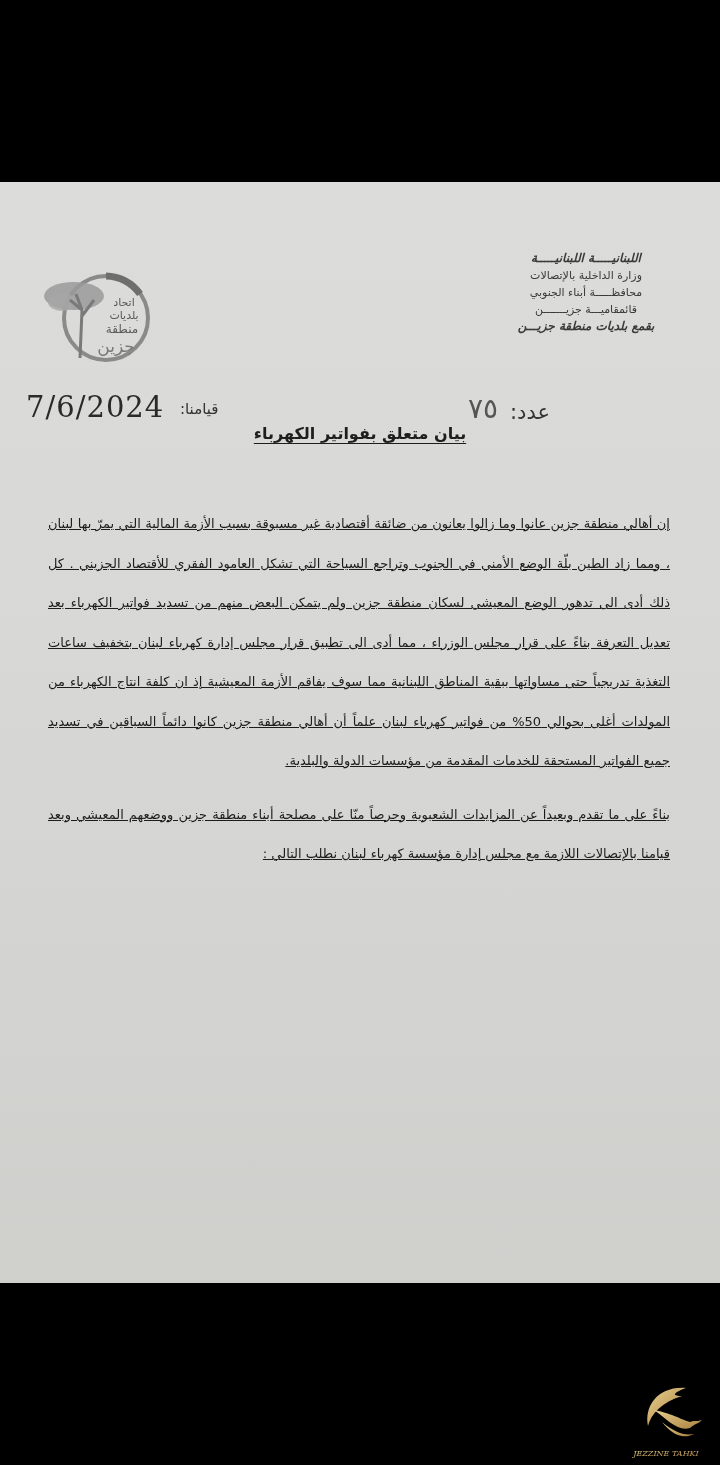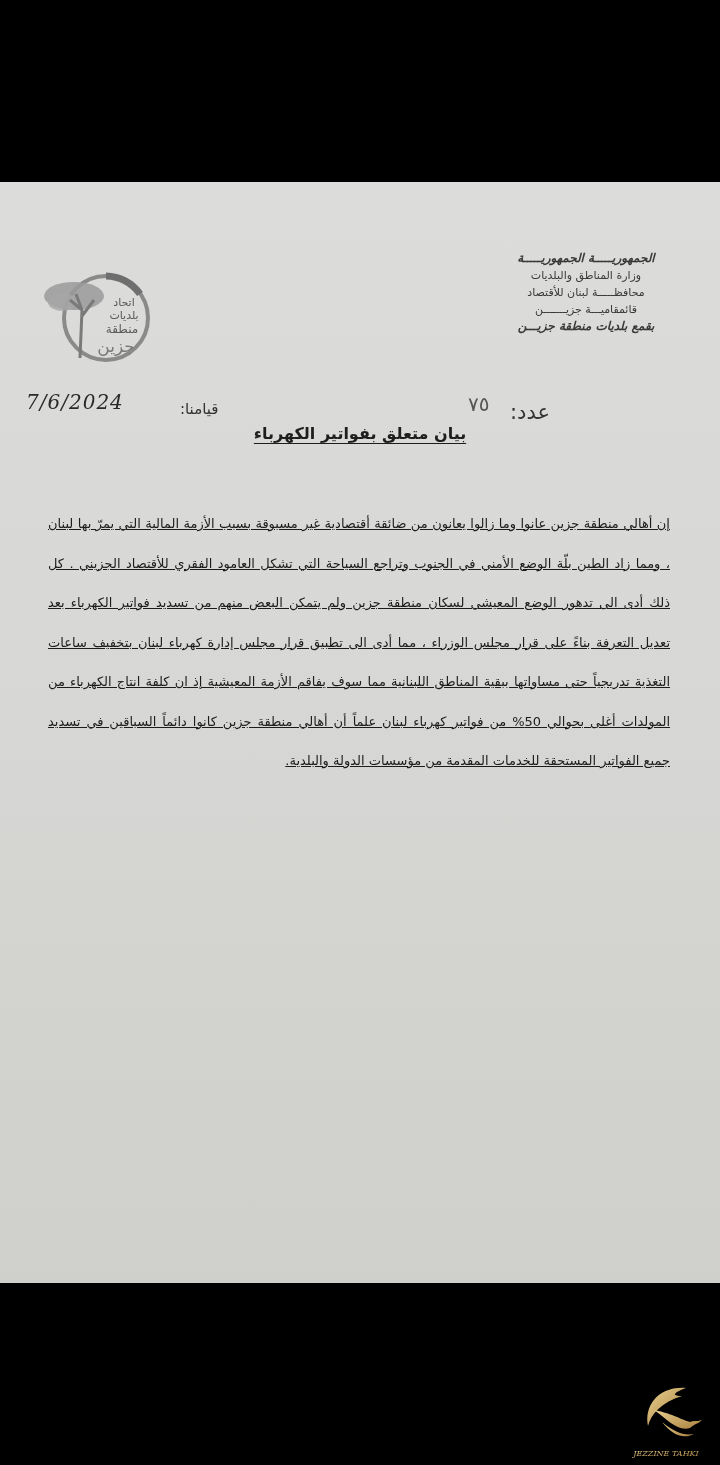--- a/index.html
+++ b/index.html
@@ -58,41 +58,40 @@
       top: 12px;
       font-size: 21px;
       color: #333;
       direction: rtl;
     }
     .number-value {
       position: absolute;
       left: 468px;
       top: 4px;
       font-family: "DejaVu Sans", sans-serif;
-      font-size: 20px;
+      font-size: 28px;
       color: #555;
       letter-spacing: 2px;
       text-align: center;
     }
     .date-label {
       position: absolute;
       left: 180px;
       top: 12px;
       font-size: 15px;
       color: #333;
       direction: rtl;
     }
     .date-value {
       position: absolute;
       left: 26px;
       top: 2px;
       font-family: "DejaVu Serif", serif;
-      font-size: 20px;
+      font-size: 29px;
       color: #2a2a2a;
-      font-style: italic;
       letter-spacing: 1px;
     }
     .doc-title {
       position: absolute;
       top: 242px;
       left: 0;
       width: 720px;
       text-align: center;
       direction: rtl;
       font-size: 16px;
@@ -125,23 +124,23 @@
       width: 84px;
       height: 82px;
     }
   </style>
 </head>
 <body>
 
 <div class="page">
 
   <div class="header-block">
-    <div class="line-bold">الجمهوريـــــة الجمهوريـــــة</div>
-    <div>وزارة المناطق والبلديات</div>
-    <div>محافظـــــة لبنان للأقتصاد</div>
+    <div class="line-bold">اللبنانيـــــة اللبنانيـــــة</div>
+    <div>وزارة الداخلية بالإتصالات</div>
+    <div>محافظـــــة أبناء الجنوبي</div>
     <div>قائمقاميـــة جزيـــــــن</div>
     <div class="line-bold">بقمع بلديات منطقة جزيـــن</div>
   </div>
 
   <svg class="logo" viewBox="0 0 112 100">
     <circle cx="66" cy="52" r="42" fill="none" stroke="#8a8a8a" stroke-width="4"></circle>
     <path d="M66 10 A42 42 0 0 1 100 28" fill="none" stroke="#6e6e6e" stroke-width="7"></path>
     <ellipse cx="34" cy="30" rx="30" ry="14" fill="#9a9a9a" opacity="0.85"></ellipse>
     <ellipse cx="22" cy="36" rx="14" ry="9" fill="#a6a6a6" opacity="0.8"></ellipse>
     <path d="M40 92 L42 44 L30 34 M42 50 L54 34 M42 44 L36 28" stroke="#7a7a7a" stroke-width="3" fill="none"></path>
@@ -157,20 +156,21 @@
     <span class="date-label">قيامنا:</span>
     <span class="date-value">7/6/2024</span>
   </div>
 
   <div class="doc-title">
     <span>بيان متعلق بفواتير الكهرباء</span>
   </div>
 
   <div class="body-text">
     <p>إن أهالي منطقة جزين عانوا وما زالوا يعانون من ضائقة أقتصادية غير مسبوقة بسبب الأزمة المالية التي يمرّ بها لبنان ، ومما زاد الطين بلّة الوضع الأمني في الجنوب وتراجع السياحة التي تشكل العامود الفقري للأقتصاد الجزيني . كل ذلك أدى الى تدهور الوضع المعيشي لسكان منطقة جزين ولم يتمكن البعض منهم من تسديد فواتير الكهرباء بعد تعديل التعرفة بناءً على قرار مجلس الوزراء ، مما أدى الى تطبيق قرار مجلس إدارة كهرباء لبنان بتخفيف ساعات التغذية تدريجياً حتى مساواتها ببقية المناطق اللبنانية مما سوف يفاقم الأزمة المعيشية إذ ان كلفة انتاج الكهرباء من المولدات أغلى بحوالي 50% من فواتير كهرباء لبنان علماً أن أهالي منطقة جزين كانوا دائماً السباقين في تسديد جميع الفواتير المستحقة للخدمات المقدمة من مؤسسات الدولة والبلدية.</p>
+    <p>بناءً على ما تقدم وبعيداً عن المزايدات الشعبوية وحرصاً منّا على مصلحة أبناء منطقة جزين ووضعهم المعيشي وبعد قيامنا بالإتصالات اللازمة مع مجلس إدارة مؤسسة كهرباء لبنان نطلب التالي :</p>
   </div>
 </div>
 
 <svg class="watermark" viewBox="0 0 84 82">
   <defs>
     <linearGradient id="gold" x1="0" y1="0" x2="1" y2="1">
       <stop offset="0" stop-color="#e8cf8e"></stop>
       <stop offset="1" stop-color="#a9803e"></stop>
     </linearGradient>
   </defs>

